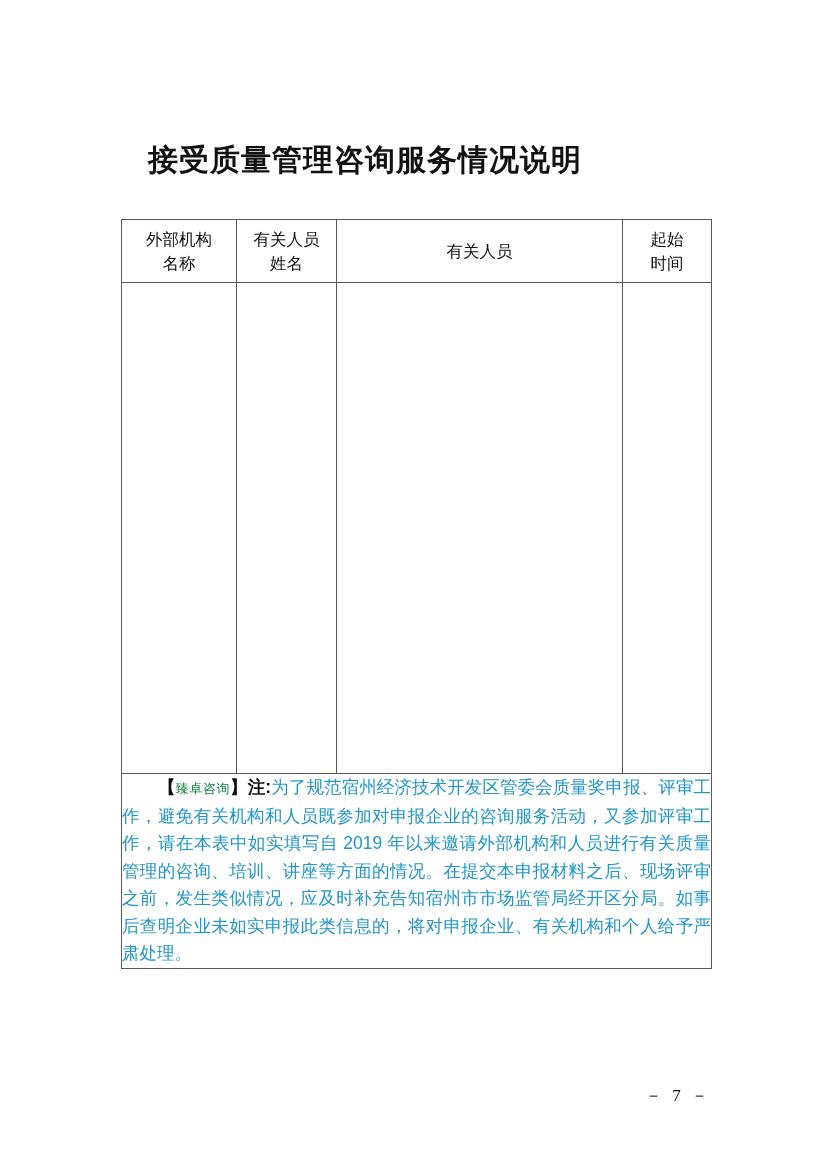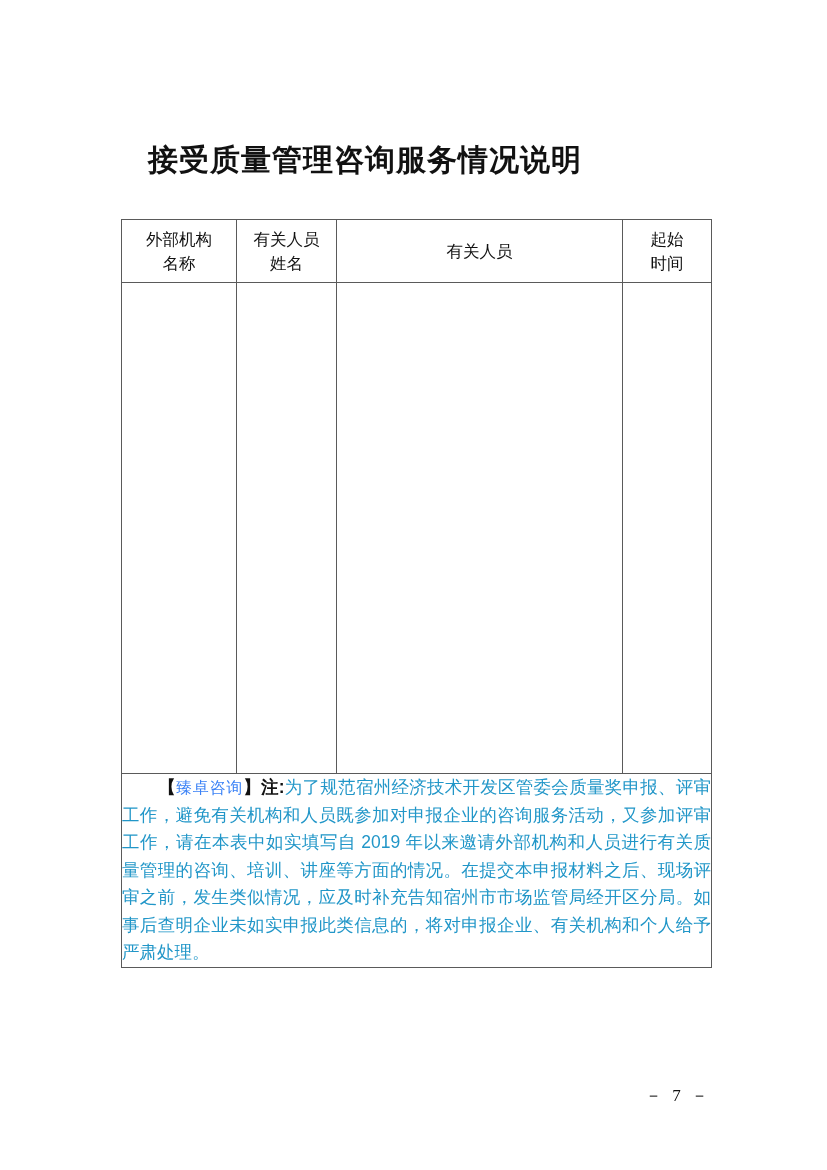--- a/index.html
+++ b/index.html
@@ -83,23 +83,23 @@
     text-justify: inter-ideograph;
     word-break: break-all;
   }
   .note-text .indent { display: inline-block; width: 36px; }
   .note-lead {
     color: #111111;
     font-weight: 700;
   }
   .note-brand {
     font-family: "Liberation Serif", "DejaVu Serif", serif;
-    font-size: 16px;
+    font-size: 13px;
     font-weight: 400;
-    color: #3b82f6;
+    color: #15803d;
     letter-spacing: 0.5px;
   }
 
   
   .page-number {
     position: absolute;
     right: 116px;
     top: 1084px;
     font-size: 17px;
     color: #111111;

